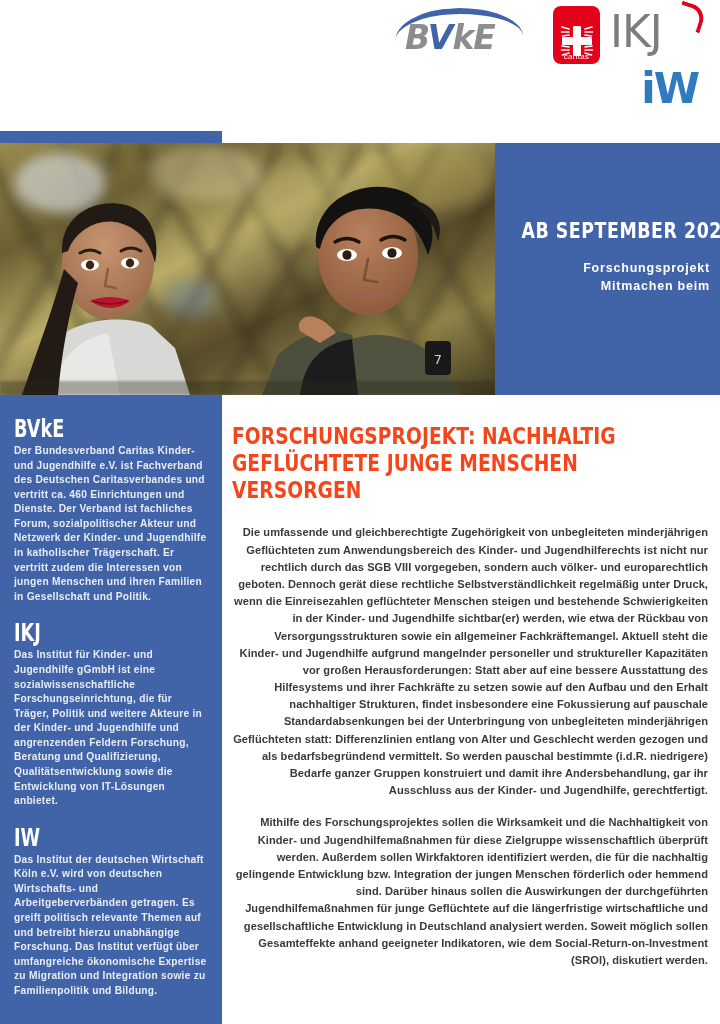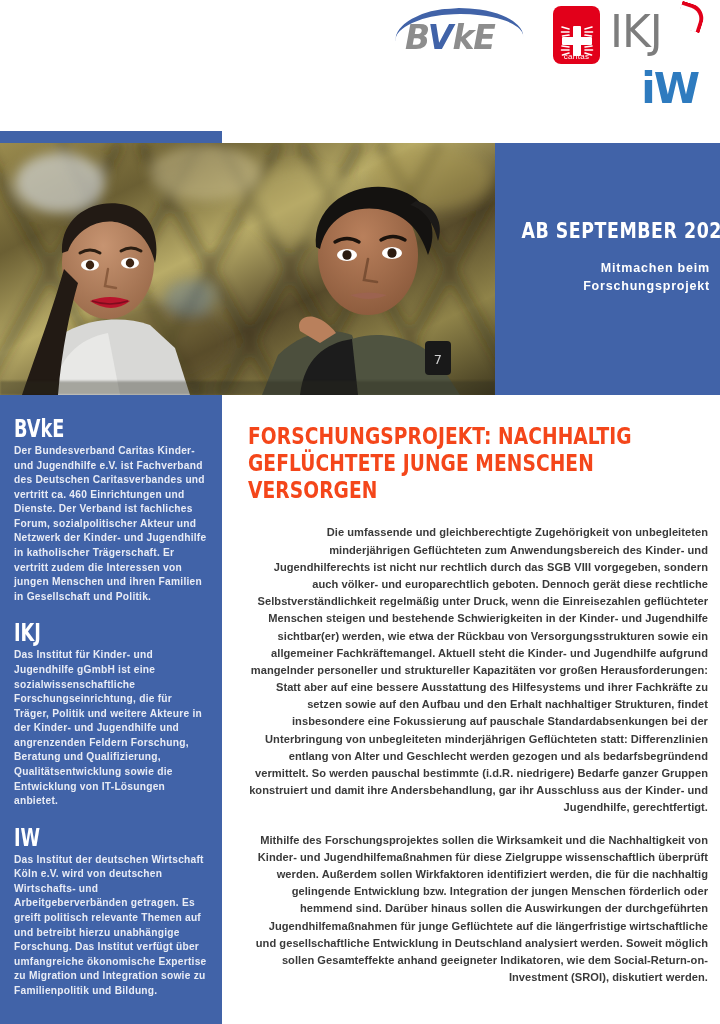--- a/index.html
+++ b/index.html
@@ -110,21 +110,21 @@
     font-size:24px;font-weight:bold;color:#ffffff;letter-spacing:0px;
     line-height:1;margin-bottom:3px;transform:scaleX(.82);transform-origin:left center;
   }
   .side-body{
     font-size:10.2px;font-weight:bold;color:#e9ecf5;line-height:1.43;
     letter-spacing:.25px;
   }
 
   .main{
     position:absolute;left:222px;top:0;width:498px;height:629px;
-    background:#ffffff;padding:28px 12px 0 26px;box-sizing:border-box;
+    background:#ffffff;padding:28px 12px 0 10px;box-sizing:border-box;
   }
   .main-title{
     font-family:"DejaVu Sans Condensed","Liberation Sans", sans-serif;
     font-size:23px;font-weight:bold;color:#f4461a;line-height:1.18;
     letter-spacing:.1px;margin:0 0 20px 0;
     transform:scaleX(.9);transform-origin:left center;
   }
   .main-title .l2{display:block;}
   .para{
     font-size:11.1px;font-weight:bold;color:#3a3a3a;line-height:1.55;
@@ -274,22 +274,22 @@
 
         <rect x="0" y="238" width="495" height="14" fill="#2b2b1c" opacity="0.35" filter="url(#blur2)"></rect>
       </svg>
     </div>
 
     <div class="hero-blue-right"></div>
 
     <div class="hero-text">
       <div class="hero-date">AB SEPTEMBER 2025</div>
       <div class="hero-sub">
+        <div>Forschungsprojekt</div>
         <div>Mitmachen beim</div>
-        <div>Forschungsprojekt</div>
       </div>
     </div>
   </div>
 
   <div class="body-wrap">
 
     <div class="sidebar">
       <div class="side-block">
         <div class="side-head">BVkE</div>
         <div class="side-body">Der Bundesverband Caritas Kinder- und Jugendhilfe e.V. ist Fachverband des Deutschen Caritasverbandes und vertritt ca. 460 Einrichtungen und Dienste. Der Verband ist fachliches Forum, sozialpolitischer Akteur und Netzwerk der Kinder- und Jugendhilfe in katholischer Trägerschaft. Er vertritt zudem die Interessen von jungen Menschen und ihren Familien in Gesellschaft und Politik.</div>

